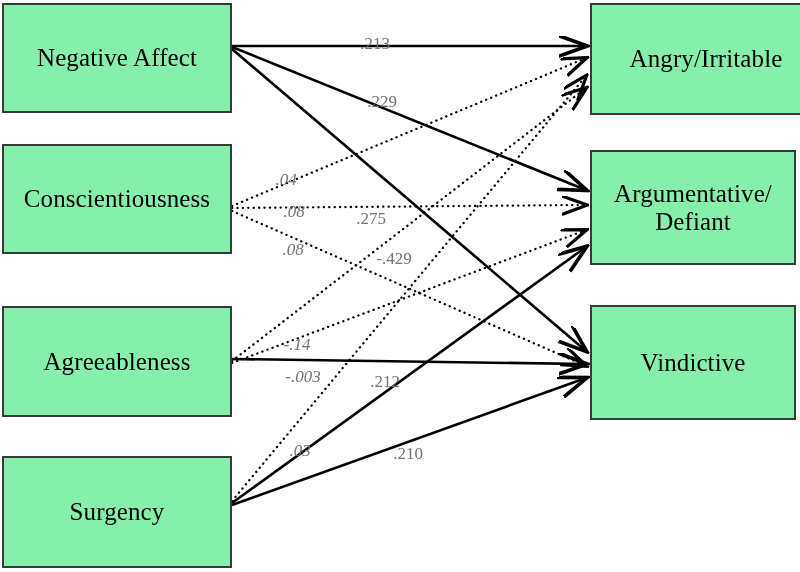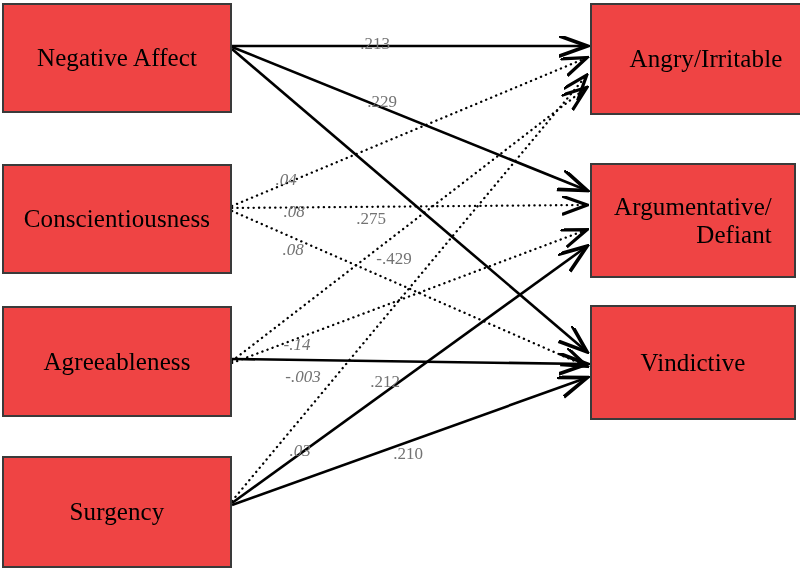--- a/index.html
+++ b/index.html
@@ -23,21 +23,21 @@
     left: 0;
     top: 0;
     width: 800px;
     height: 572px;
     display: block;
   }
   .node-box {
     position: absolute;
     box-sizing: border-box;
     border: 2px solid #3a3a3a;
-    background: #ef4444;
+    background: #86efac;
     display: flex;
     align-items: center;
     justify-content: center;
     text-align: center;
     z-index: 3;
   }
   .node-label {
     font-family: "Liberation Serif", "DejaVu Serif", serif;
     font-size: 25px;
     line-height: 1.12;
@@ -89,35 +89,35 @@
         <line x1="232" y1="501" x2="586" y2="76" stroke="#000000" stroke-width="2.3" stroke-dasharray="0.2 5.2" stroke-linecap="round" marker-end="url(#arrow-dotted)"></line>
         <line x1="232" y1="503" x2="586" y2="247" stroke="#000000" stroke-width="2.6" marker-end="url(#arrow-solid)"></line>
         <line x1="232" y1="505" x2="586" y2="378" stroke="#000000" stroke-width="2.6" marker-end="url(#arrow-solid)"></line>
       </g>
   </svg>
 
   <div id="predictor-nodes">
       <div class="node-box" style="left: 2px; top: 3px; width: 230px; height: 110px; border-color: rgb(58, 58, 58);">
         <div class="node-label">Negative Affect</div>
       </div>
-      <div class="node-box" style="left: 2px; top: 164px; width: 230px; height: 110px; border-color: rgb(58, 58, 58);">
+      <div class="node-box" style="left: 2px; top: 144px; width: 230px; height: 110px; border-color: rgb(58, 58, 58);">
         <div class="node-label">Conscientiousness</div>
       </div>
       <div class="node-box" style="left: 2px; top: 306px; width: 230px; height: 111px; border-color: rgb(58, 58, 58);">
         <div class="node-label">Agreeableness</div>
       </div>
       <div class="node-box" style="left: 2px; top: 456px; width: 230px; height: 112px; border-color: rgb(58, 58, 58);">
         <div class="node-label">Surgency</div>
       </div>
     </div>
   <div id="outcome-nodes">
       <div class="node-box" style="left: 590px; top: 3px; width: 232px; height: 112px; border-color: rgb(58, 58, 58);">
         <div class="node-label">Angry/Irritable</div>
       </div>
-      <div class="node-box" style="left: 590px; top: 163px; width: 206px; height: 115px; border-color: rgb(58, 58, 58); text-align: right;">
+      <div class="node-box" style="left: 590px; top: 150px; width: 206px; height: 115px; border-color: rgb(58, 58, 58);">
         <div class="node-label">Argumentative/
 Defiant</div>
       </div>
       <div class="node-box" style="left: 590px; top: 305px; width: 206px; height: 115px; border-color: rgb(58, 58, 58);">
         <div class="node-label">Vindictive</div>
       </div>
     </div>
   <div id="edge-labels">
       <div class="edge-label upright" style="left: 375px; top: 44px;">.213</div>
       <div class="edge-label upright" style="left: 382px; top: 102px;">.229</div>

